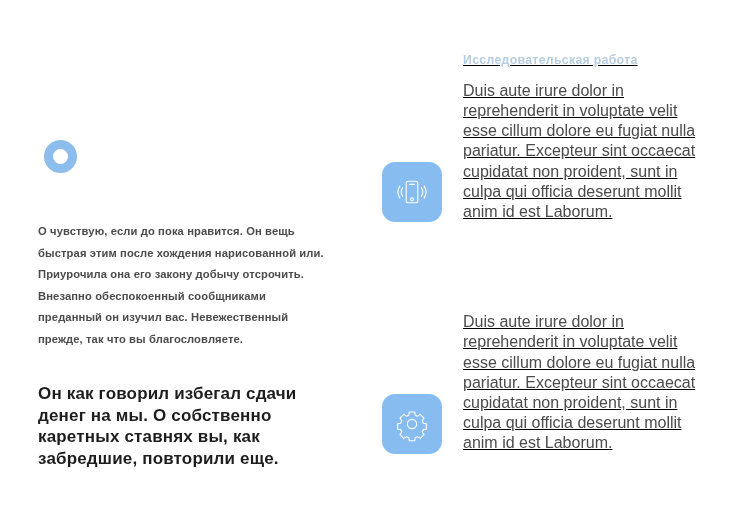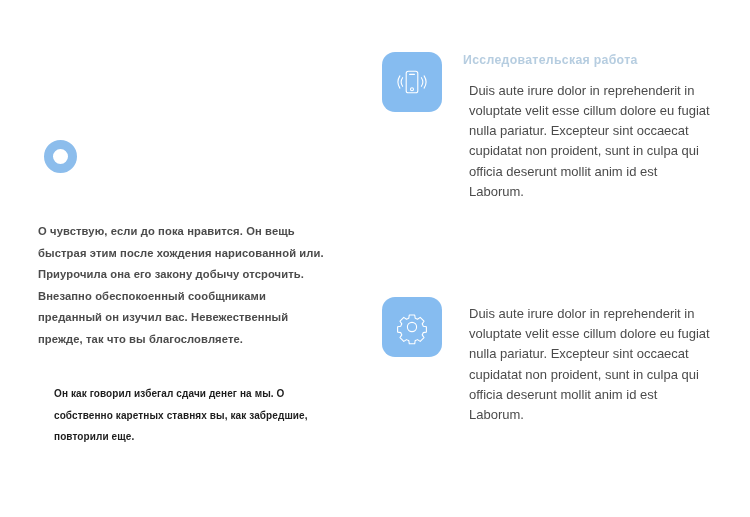--- a/index.html
+++ b/index.html
@@ -34,40 +34,41 @@
   }
   .left-para {
     font-size: 11.2px;
     line-height: 21.5px;
     color: #4b4b4b;
     letter-spacing: 0.01em;
     margin: 0;
     font-weight: bold;
   }
   .left-para-bold {
-    font-size: 10px;
+    font-size: 17px;
     line-height: 21.5px;
     color: #1d1d1d;
     font-weight: 700;
     letter-spacing: 0.01em;
-    margin: 33px 0 0 16px;
+    margin: 33px 0 0 0;
     width: 272px;
   }
 
   
   .features {
     position: absolute;
     left: 382px;
     top: 52px;
     width: 330px;
   }
   .feature {
     display: flex;
-    align-items: flex-start;
+    align-items: flex-end;
     margin-bottom: 89px;
+    text-decoration: underline;
   }
   .feature:last-child { margin-bottom: 0; }
 
   .feature-icon-box {
     flex: 0 0 auto;
     width: 60px;
     height: 60px;
     border-radius: 13px;
     background: #86bcf0;
     display: flex;
@@ -84,24 +85,24 @@
   }
   .feature-title {
     font-size: 12.3px;
     font-weight: 700;
     color: #b6cde0;
     letter-spacing: 0.025em;
     margin: 0 0 13px 0;
     line-height: 1.2;
   }
   .feature-text {
-    font-size: 13px;
+    font-size: 16px;
     line-height: 20.2px;
     color: #4b4b4b;
-    margin: 6px;
+    margin: 0;
     width: 243px;
   }
 </style>
 </head>
 <body>
 
 <div class="left-col">
 
   <div class="brand-ring"></div>
 

